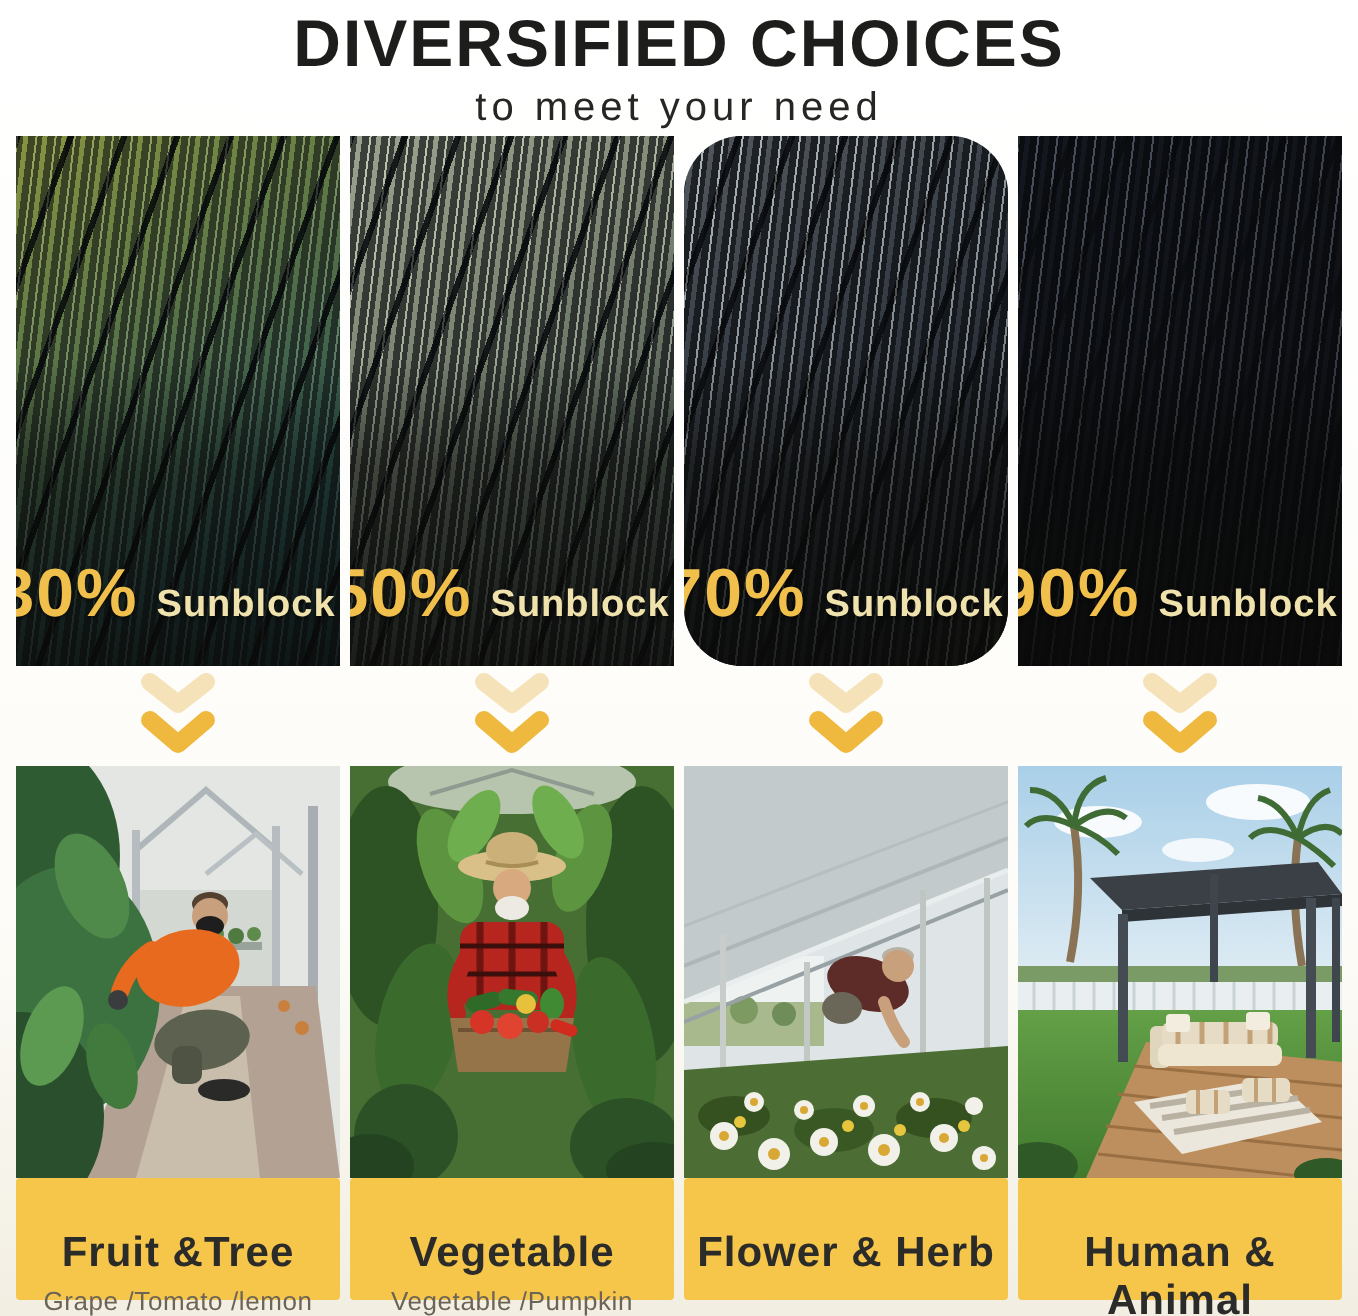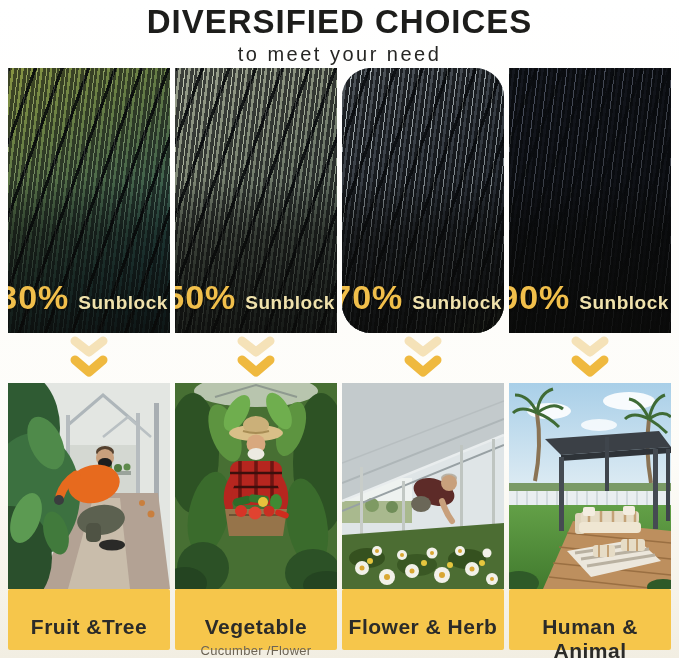--- a/index.html
+++ b/index.html
@@ -143,20 +143,21 @@
           <ellipse cx="86" cy="101" rx="26" ry="19" fill="#e76a1e" transform="rotate(-12 86 101)"></ellipse>
           <path d="M68 92 Q56 100 52 113" stroke="#e76a1e" stroke-width="9" stroke-linecap="round" fill="none"></path>
           <circle cx="51" cy="117" r="5" fill="#3a3c3e"></circle>
           <ellipse cx="93" cy="137" rx="24" ry="15" fill="#5c6150" transform="rotate(-8 93 137)"></ellipse>
           <rect x="78" y="140" width="15" height="19" rx="5" fill="#4f5344"></rect>
           <ellipse cx="104" cy="162" rx="13" ry="5.5" fill="#2a2a28"></ellipse>
         </svg>
       </div>
       <div class="card">
         <div class="card-title">Fruit &amp;Tree</div>
+        <div class="card-sub">Grape /Tomato /lemon</div>
       </div>
     </section>
 
     <section class="col">
       <div class="mesh mesh-50">
         <div class="mesh-shade"></div>
         <div class="mesh-label">
           <span class="pct">50%</span>
           <span class="sun">Sunblock</span>
         </div>
@@ -201,21 +202,21 @@
           <circle cx="66" cy="128" r="6" fill="#d63426"></circle>
           <circle cx="80" cy="130" r="6.5" fill="#e04330"></circle>
           <circle cx="94" cy="128" r="5.5" fill="#c92f22"></circle>
           <rect x="100" y="128" width="14" height="6" rx="3" fill="#cf2b1e" transform="rotate(20 107 131)"></rect>
           <ellipse cx="10" cy="200" rx="22" ry="16" fill="#244421"></ellipse>
           <ellipse cx="152" cy="202" rx="24" ry="14" fill="#244421"></ellipse>
         </svg>
       </div>
       <div class="card">
         <div class="card-title">Vegetable</div>
-        <div class="card-sub">Cucumber /Flower</div>
+        <div class="card-sub">Vegetable /Pumpkin</div>
       </div>
     </section>
 
     <section class="col">
       <div class="mesh mesh-70">
         <div class="mesh-shade"></div>
         <div class="mesh-label">
           <span class="pct">70%</span>
           <span class="sun">Sunblock</span>
         </div>

